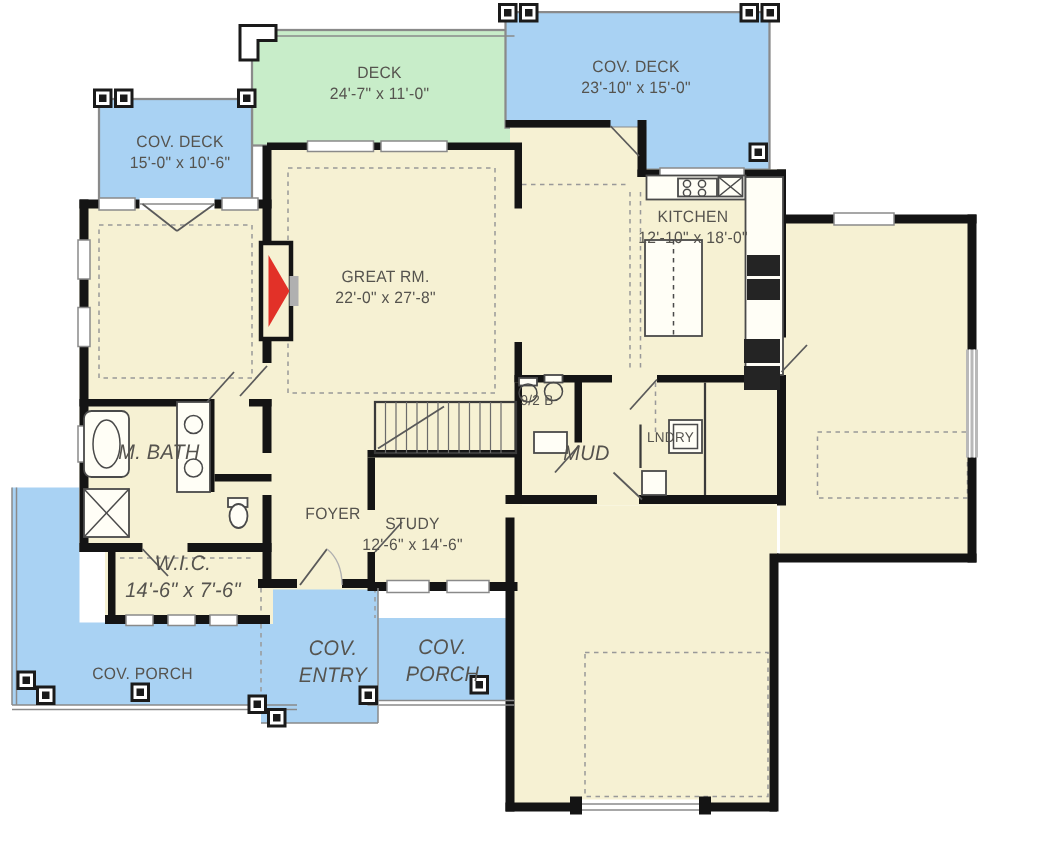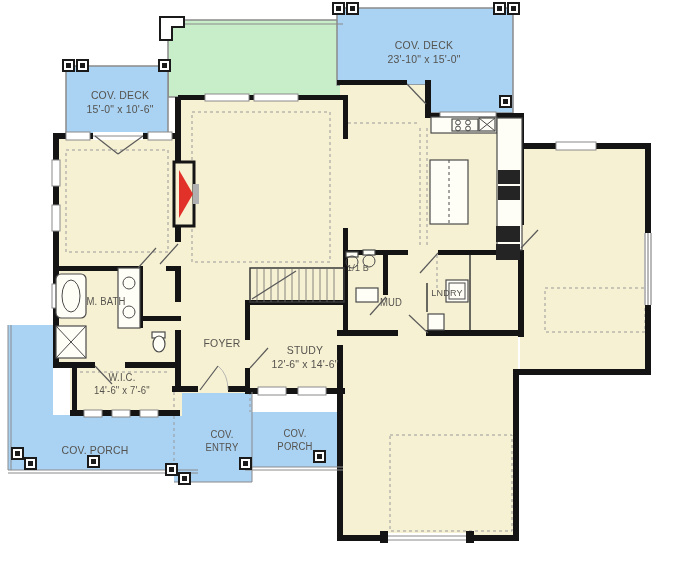--- a/index.html
+++ b/index.html
@@ -2,21 +2,21 @@
 <html><head>
 <meta charset="utf-8">
 <style>
   html,body{margin:0;padding:0;background:#fff;}
   .plan{position:relative;width:700px;height:569px;background:#fff;overflow:hidden;
         font-family:"Liberation Sans",sans-serif;}
   .plan svg{position:absolute;left:0;top:0;}
   .lbl{position:absolute;transform:translate(-50%,-50%);text-align:center;
        color:#55534e;font-size:11px;line-height:1.3;letter-spacing:.2px;white-space:nowrap;}
   .lbl span{display:block;transform:scaleX(.95);}
-  .lbl-sm{font-size:10px;}
+  .lbl-sm{font-size:14px;font-style:italic;}
   .lbl-xs{font-size:9.5px;}
   .win{fill:#ffffff;stroke:#8a8a8a;stroke-width:1;}
   .winplain{fill:#ffffff;stroke:none;}
   .twall{fill:none;stroke:#3a3a3a;stroke-width:1.5;}
   .fix{fill:#fffef6;stroke:#4a4a4a;stroke-width:1.2;}
   .fixline{fill:none;stroke:#4a4a4a;stroke-width:1;}
   .dark{fill:#242424;stroke:none;}
   .door{fill:none;stroke:#5a5a5a;stroke-width:1.2;}
   .arc{fill:none;stroke:#b0b0b0;stroke-width:.9;}
   .rail{fill:none;stroke:#8a8a8a;stroke-width:1;}
@@ -259,44 +259,56 @@
           <rect x="182" y="476" width="5" height="5" fill="#1a1a1a"></rect>
       <rect class="post" x="240" y="458" width="11" height="11"></rect>
           <rect x="243" y="461" width="5" height="5" fill="#1a1a1a"></rect>
       <rect class="post" x="314" y="451" width="11" height="11"></rect>
           <rect x="317" y="454" width="5" height="5" fill="#1a1a1a"></rect>
     </g>
     <path d="M160,17 h24 v10 h-12 v13 h-12 z" fill="#fff" stroke="#1a1a1a" stroke-width="2"></path>
   </g>
 </svg>
 
+  <div class="lbl" style="left:253px;top:56px">
+    <span>DECK</span>
+    <span>24'-7" x 11'-0"</span>
+  </div>
   <div class="lbl" style="left:424px;top:52px">
     <span>COV. DECK</span>
     <span>23'-10" x 15'-0"</span>
   </div>
   <div class="lbl" style="left:120px;top:102px">
     <span>COV. DECK</span>
     <span>15'-0" x 10'-6"</span>
   </div>
+  <div class="lbl" style="left:257px;top:192px">
+    <span>GREAT RM.</span>
+    <span>22'-0" x 27'-8"</span>
+  </div>
+  <div class="lbl" style="left:462px;top:152px">
+    <span>KITCHEN</span>
+    <span>12'-10" x 18'-0"</span>
+  </div>
   <div class="lbl lbl-sm" style="left:106px;top:301px">
     <span>M. BATH</span>
   </div>
   <div class="lbl lbl-sm" style="left:122px;top:384px">
     <span>W.I.C.</span>
     <span>14'-6" x 7'-6"</span>
   </div>
   <div class="lbl" style="left:222px;top:343px">
     <span>FOYER</span>
   </div>
-  <div class="lbl" style="left:305px;top:357px">
+  <div class="lbl" style="left:275px;top:357px">
     <span>STUDY</span>
     <span>12'-6" x 14'-6"</span>
   </div>
   <div class="lbl lbl-xs" style="left:358px;top:268px">
-    <span>1/1 B</span>
+    <span>9/2 B</span>
   </div>
   <div class="lbl lbl-sm" style="left:391px;top:302px">
     <span>MUD</span>
   </div>
   <div class="lbl lbl-xs" style="left:447px;top:293px">
     <span>LNDRY</span>
   </div>
   <div class="lbl" style="left:95px;top:450px">
     <span>COV. PORCH</span>
   </div>

